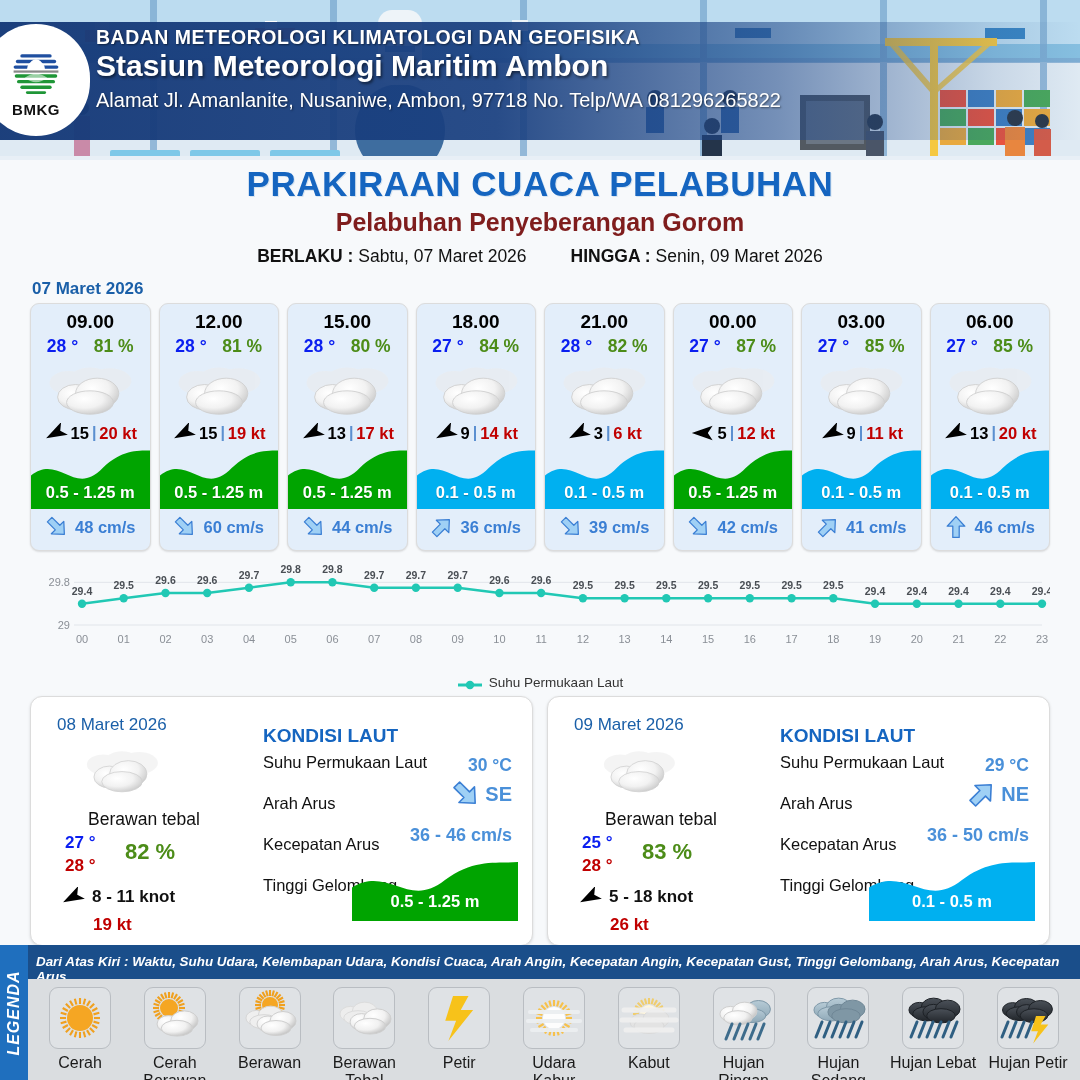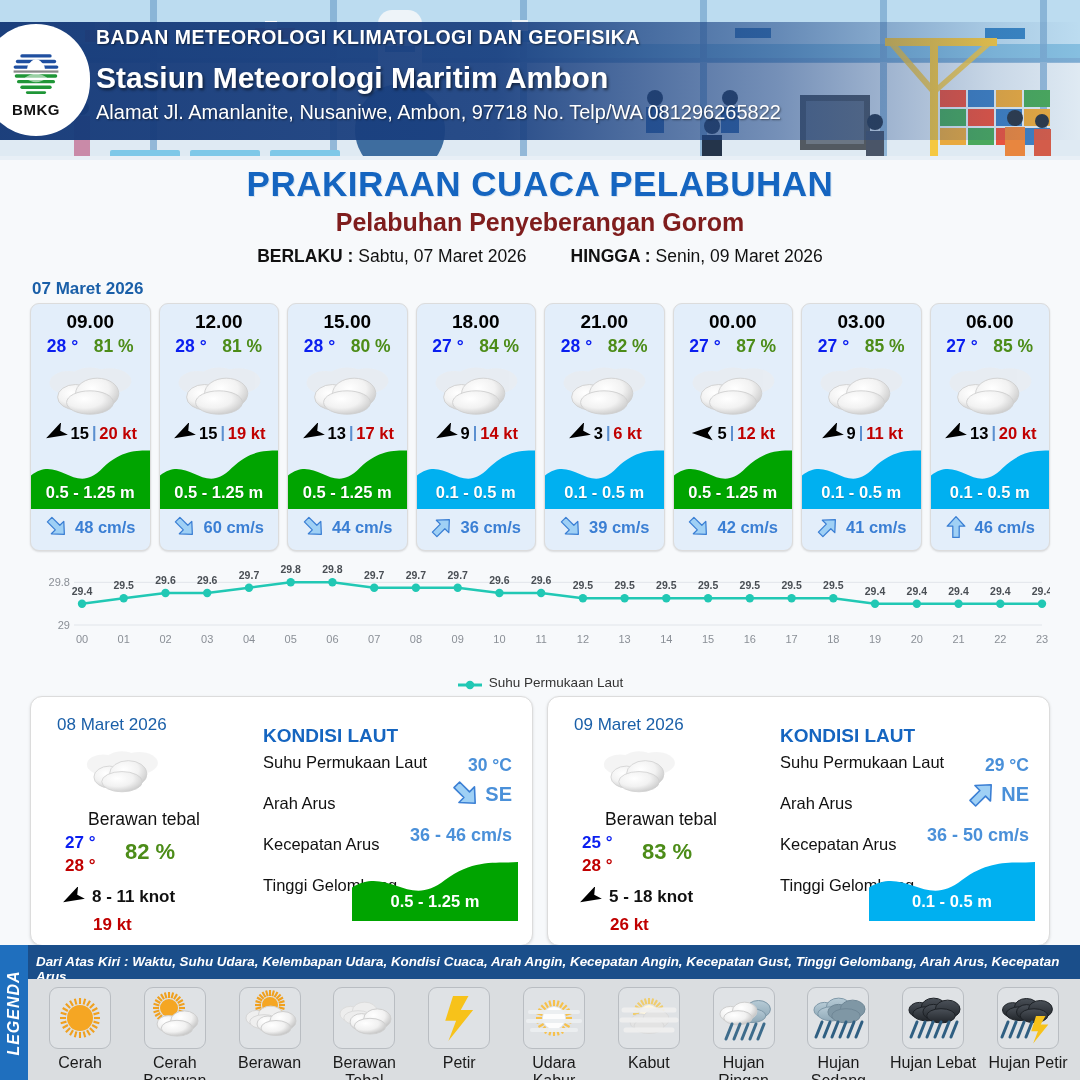--- a/index.html
+++ b/index.html
@@ -15,21 +15,21 @@
     position:relative; width:1080px; height:160px; overflow:hidden;
     background:linear-gradient(180deg,#bcd9ef 0%,#a9cde8 38%,#cfe3f2 60%,#dfeaf4 100%);
   }
   .hdr-art { position:absolute; inset:0; }
   .hdr-band {
     position:absolute; left:0; top:22px; width:1080px; height:118px;
     background:linear-gradient(90deg, rgba(22,58,120,.97) 0%, rgba(26,64,128,.93) 46%, rgba(30,70,135,.55) 72%, rgba(34,76,140,.12) 92%, rgba(34,76,140,0) 100%);
   }
   .hdr-text { position:absolute; left:96px; top:26px; width:900px; color:#fff; }
   .hdr-l1 { font-size:19.5px; font-weight:bold; letter-spacing:.5px; text-shadow:1px 1px 2px rgba(0,0,0,.5); }
-  .hdr-l2 { font-size:30px; font-weight:bold; margin-top:12px; text-shadow:1.5px 1.5px 3px rgba(0,0,0,.55); }
+  .hdr-l2 { font-size:30px; font-weight:bold; margin-top:0; text-shadow:1.5px 1.5px 3px rgba(0,0,0,.55); }
   .hdr-l3 { font-size:20px; margin-top:6px; text-shadow:1px 1px 2px rgba(0,0,0,.5); }
   .logo {
     position:absolute; left:-18px; top:24px; width:108px; height:112px;
     background:#fff; border-radius:54px; z-index:3;
     display:flex; flex-direction:column; align-items:center; justify-content:center;
   }
   .logo-mark { width:56px; height:56px; position:relative; }
   .logo-txt { font-size:15px; font-weight:bold; color:#111; margin-top:2px; letter-spacing:.5px; }
   .hdr-sep { position:absolute; left:0; bottom:0; width:1080px; height:4px; background:#e8eff6; }
 

